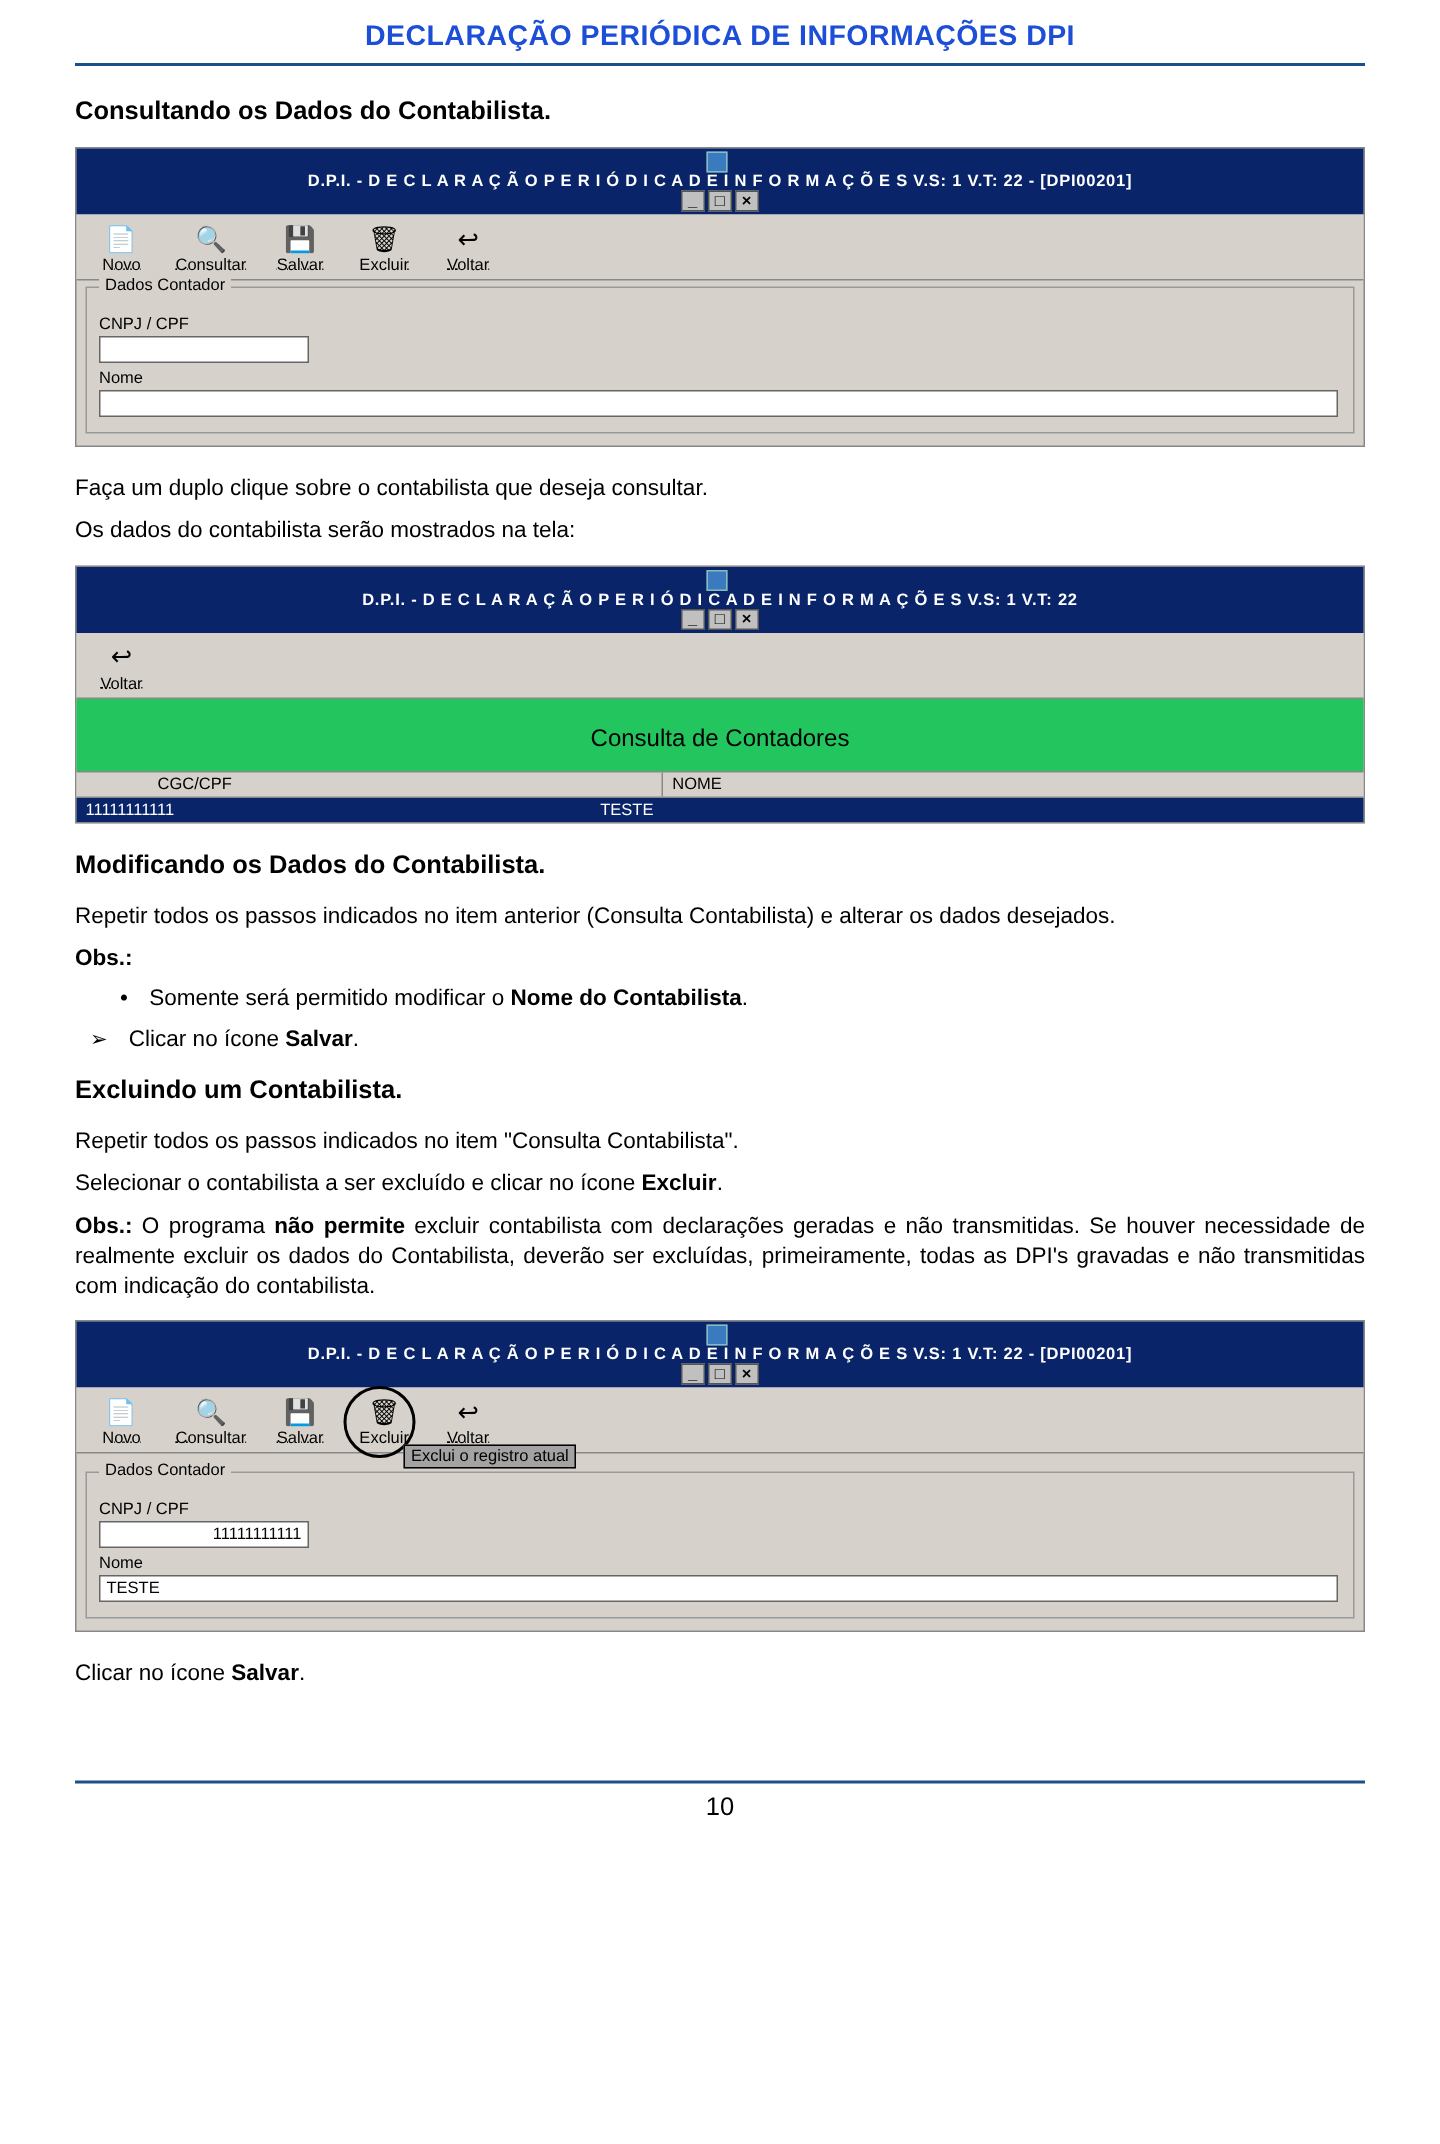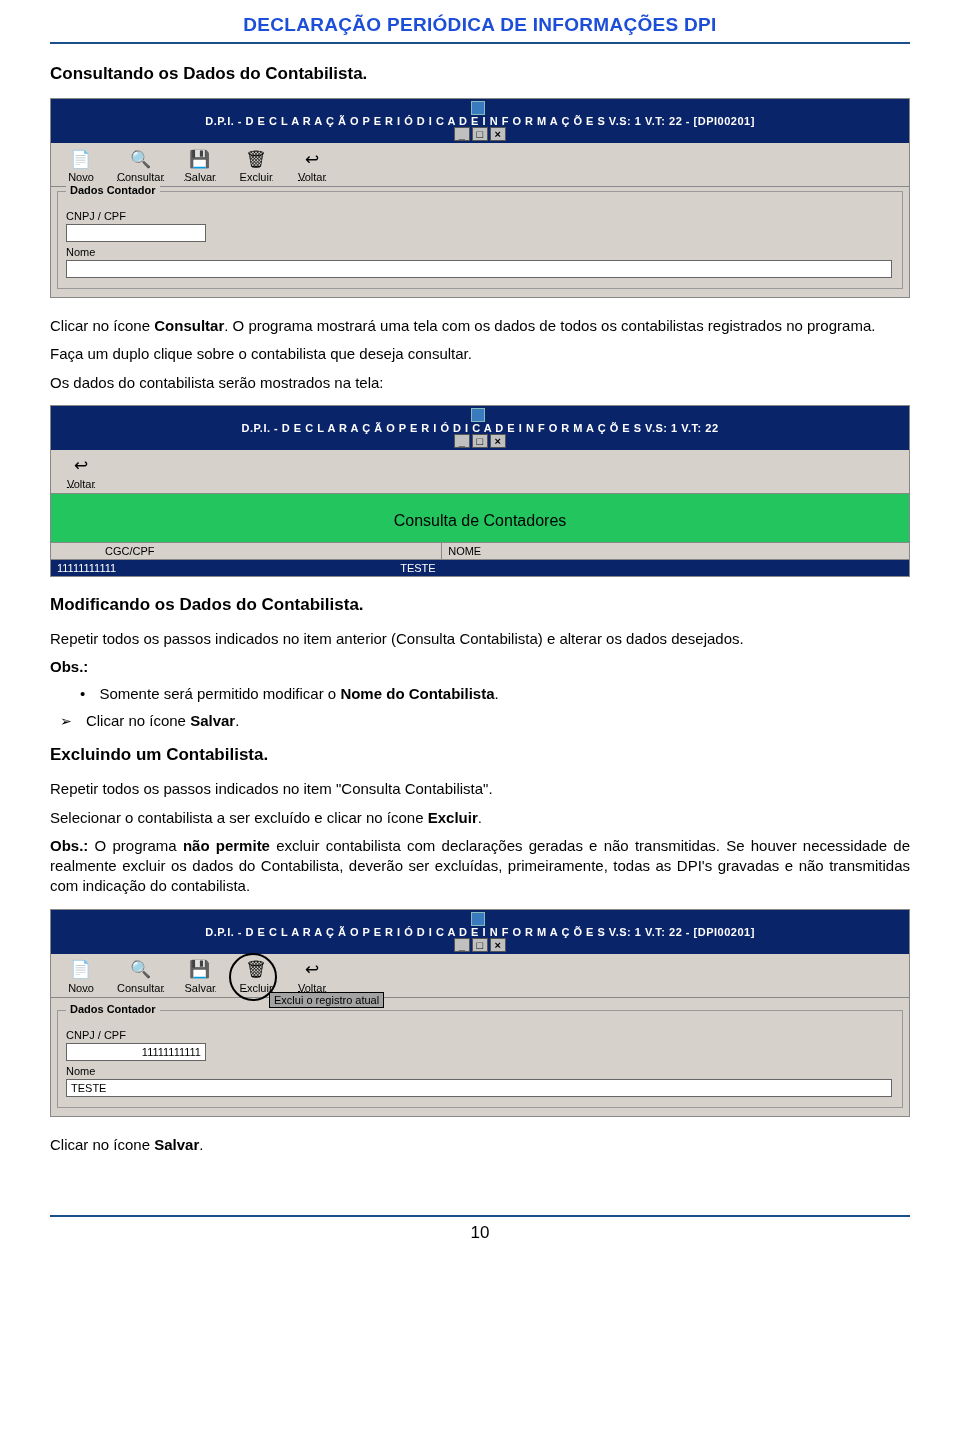--- a/index.html
+++ b/index.html
@@ -22,21 +22,21 @@
 .titlebar .logo { width: 14px; height: 14px; background: #3a7abf; margin-right: 4px; border: 1px solid #8bb; }
 .titlebar .spacer { flex: 1; }
 .winbtns { display: flex; gap: 2px; }
 .winbtn { width: 16px; height: 14px; background: #c0c0c0; border: 1px solid #555; display: flex; align-items: center; justify-content: center; color: #000; font-size: 11px; font-weight: bold; }
 .toolbar { background: #d6d2cb; display: flex; border-bottom: 1px solid #888; padding: 2px 2px 1px 2px; }
 .tbtn { display: flex; flex-direction: column; align-items: center; padding: 3px 8px 2px 8px; min-width: 56px; cursor: pointer; }
 .tbtn .ico { width: 22px; height: 22px; display: flex; align-items: center; justify-content: center; font-size: 17px; }
 .tbtn .lbl { font-size: 11px; margin-top: 1px; text-decoration: underline; text-decoration-color: #333; text-decoration-thickness: 1px; text-underline-offset: -1px; }
 .tbtn .lbl::first-letter { text-decoration: underline; }
 .group-frame { margin: 4px 6px 8px 6px; border: 1px solid #999; position: relative; padding: 14px 8px 10px 8px; background: #d6d2cb; }
-.group-frame .legend { position: absolute; top: -8px; left: 8px; background: #d6d2cb; padding: 0 4px; font-size: 11px; font-weight: bold; }
+.group-frame .legend { position: absolute; top: -8px; left: 8px; background: #d6d2cb; padding: 0 4px; font-size: 11px; font-weight: normal; }
 .fld-label { font-size: 11px; margin: 4px 0 2px 0; }
 .text-input { background: #fff; border: 1px solid #666; height: 18px; padding: 1px 4px; font-size: 11px; display: block; }
 .inp-short { width: 140px; }
 .inp-full { width: calc(100% - 2px); }
 .centered-head { text-align: center; font-size: 16px; padding: 18px 0 12px 0; background: #22c55e; }
 .table-head { display: flex; border-top: 1px solid #888; border-bottom: 1px solid #888; background: #d6d2cb; }
 .table-head .th, .table-row .td { padding: 2px 6px; font-size: 11px; }
 .table-head .th { font-weight: normal; }
 .th-a { width: 40%; border-right: 1px solid #888; margin-left: 48px; }
 .th-b { flex: 1; }
@@ -93,23 +93,20 @@
     </div>
     <div class="group-frame">
       <span class="legend">Dados Contador</span>
       <div class="fld-label">CNPJ / CPF</div>
       <input class="text-input inp-short" type="text" style="">
       <div class="fld-label">Nome</div>
       <input class="text-input inp-full" type="text" style="">
     </div>
   </div>
 
-  <p class="para">
-    <span>Clicar no ícone </span><span class="bold">Consultar</span><span>. O programa mostrará uma tela com os dados de todos os contabilistas registrados no programa.</span>
-  </p>
   <p class="para">Faça um duplo clique sobre o contabilista que deseja consultar.</p>
   <p class="para">Os dados do contabilista serão mostrados na tela:</p>
 
   <div class="shot">
     <div class="titlebar">
       <span class="logo"></span>
       <span>D.P.I. - D E C L A R A Ç Ã O   P E R I Ó D I C A   D E   I N F O R M A Ç Õ E S  V.S: 1 V.T: 22</span>
       <span class="spacer"></span>
       <div class="winbtns">
         <span class="winbtn">_</span>

